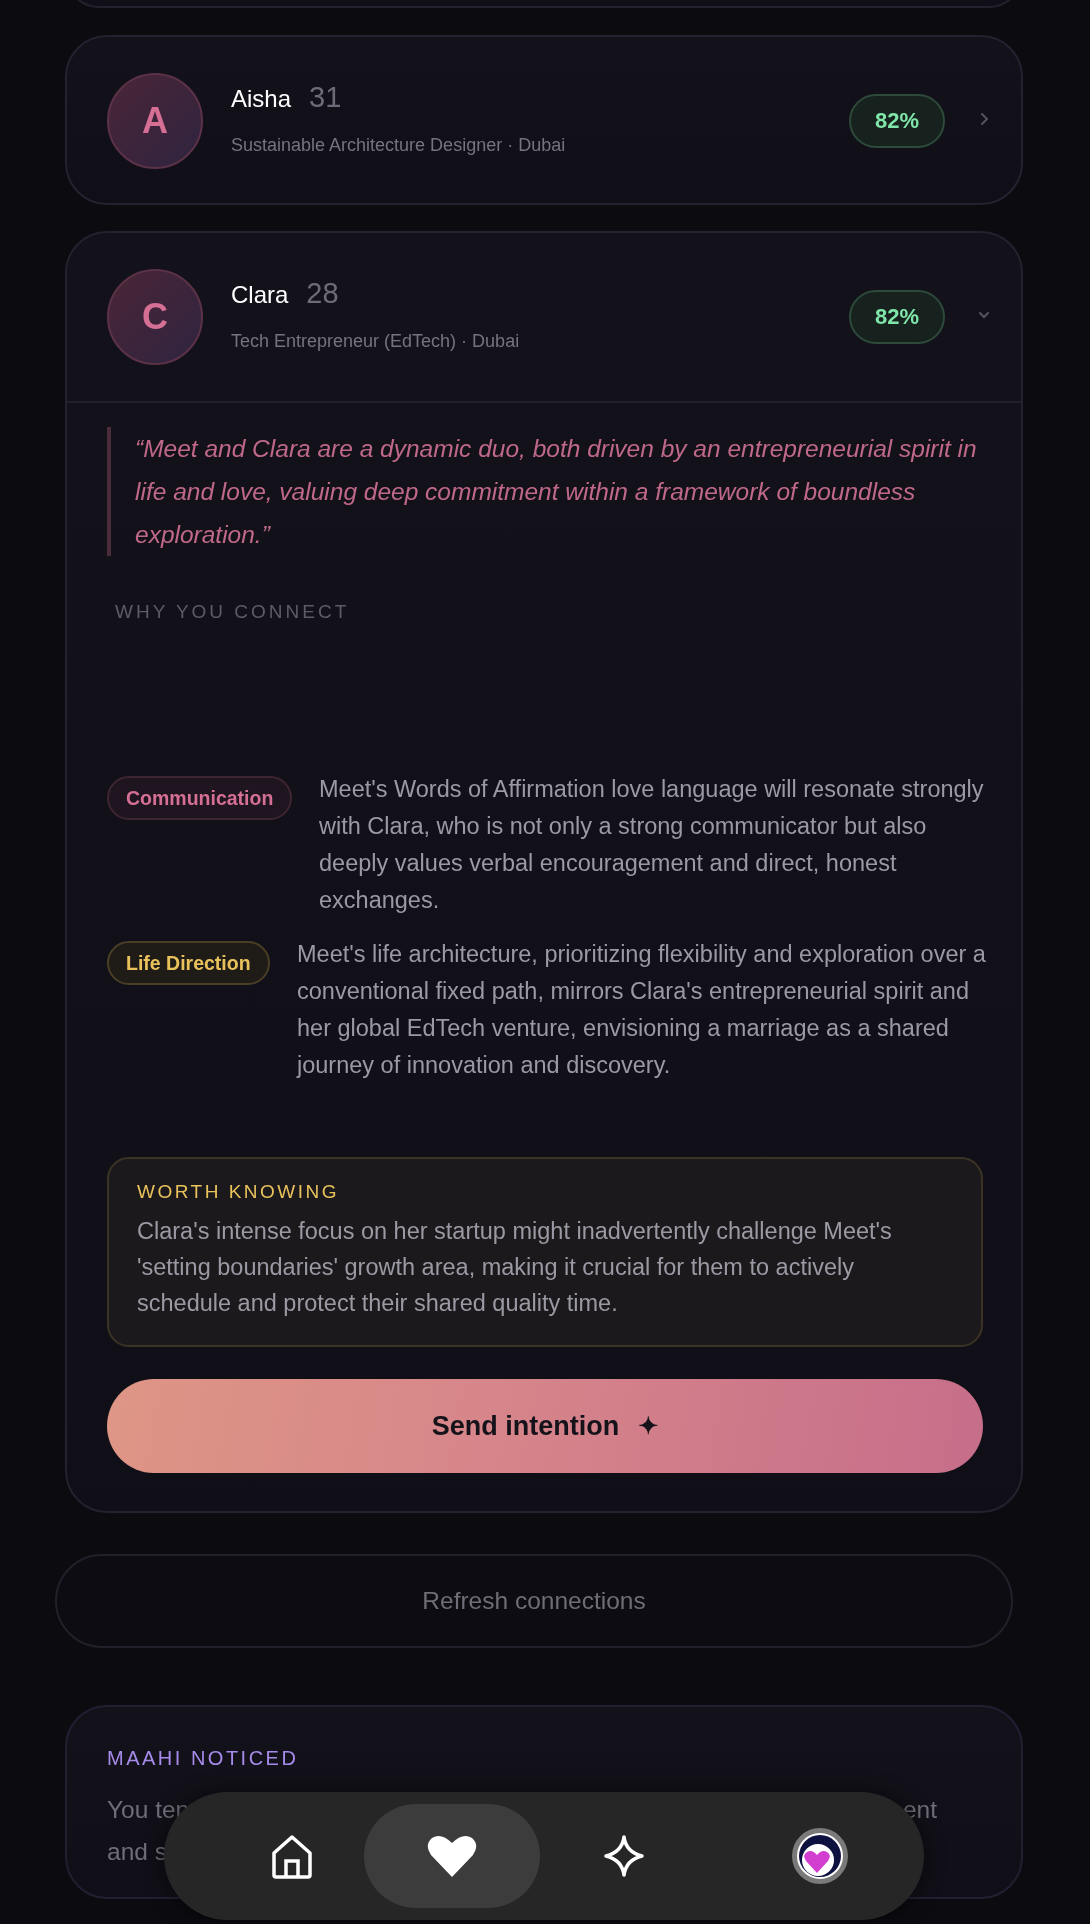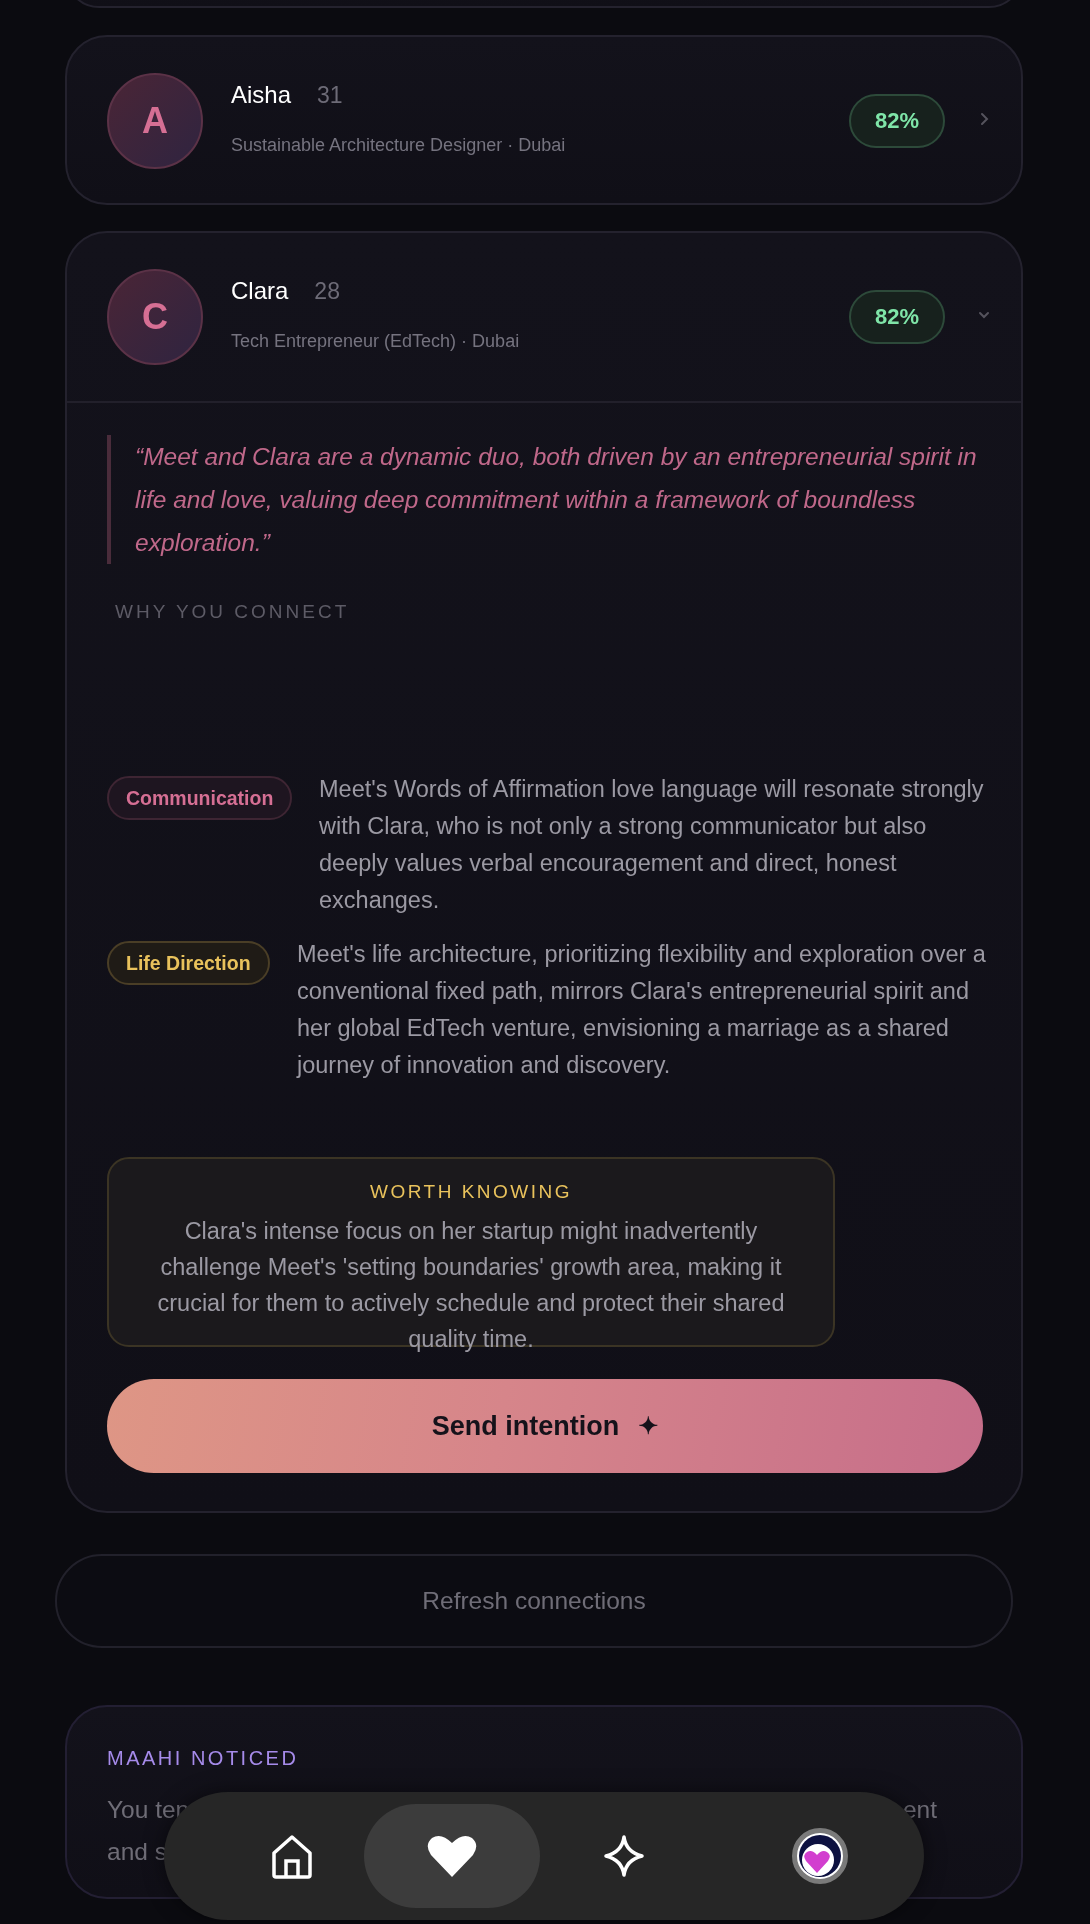--- a/index.html
+++ b/index.html
@@ -18,56 +18,55 @@
   .row-head { position: absolute; left: 0; right: 0; top: 0; height: 170px; }
   .avatar {
     position: absolute; left: 40px; top: 36px; width: 96px; height: 96px; border-radius: 50%;
     background: linear-gradient(135deg, #4a2536 0%, #2f2440 100%);
     border: 2px solid #5b3247;
     display: flex; align-items: center; justify-content: center;
     color: #d66f94; font-weight: bold; font-size: 36px;
   }
   .name-line { position: absolute; left: 164px; top: 44px; display: flex; align-items: baseline; }
   .name { font-size: 24px; font-weight: normal; color: #ffffff; }
-  .age { font-size: 23px; color: #6d6b77; margin-left: 26px; }
+  .age { font-size: 29px; color: #6d6b77; margin-left: 18px; }
   .subtitle { position: absolute; left: 164px; top: 98px; font-size: 18px; color: #75737f; }
   .pct {
     position: absolute; left: 782px; top: 57px; width: 96px; height: 54px; border-radius: 27px;
     background: #17211d; border: 2px solid #2d4a3a;
     display: flex; align-items: center; justify-content: center;
     color: #7fe5a8; font-size: 22px; font-weight: bold;
   }
   .chev { position: absolute; left: 905px; top: 70px; width: 24px; height: 24px; color: #57555f; font-size: 22px; text-align: center; line-height: 24px; }
 
   .divider { position: absolute; left: 0; right: 0; top: 168px; height: 2px; background: #22202b; }
 
   .quote {
-    position: absolute; left: 40px; top: 202px; width: 880px;
+    position: absolute; left: 40px; top: 194px; width: 880px;
     border-left: 4px solid #4a2c3b; padding-left: 24px;
     font-style: italic; color: #c0688a; font-size: 24.5px; line-height: 43px;
   }
   .section-label {
     position: absolute; left: 40px; top: 368px; font-size: 19px; letter-spacing: 3px; color: #5d5b66; margin-left: 8px;
   }
 
   .reason { position: absolute; left: 40px; width: 880px; }
   .tag {
     position: absolute; left: 0; top: 0; height: 44px; border-radius: 22px; padding: 0 17px;
     display: flex; align-items: center; font-size: 19.5px; font-weight: bold; white-space: nowrap;
   }
   .tag-values { background: #15201c; border: 2px solid #2a4437; color: #7fe5a8; }
   .tag-comm { background: #1e1520; border: 2px solid #3e2533; color: #d66f94; }
   .tag-life { background: #1f1b16; border: 2px solid #4a3e26; color: #e9c25c; }
   .reason-text { position: absolute; top: -5px; right: 0; font-size: 23.5px; line-height: 37px; color: #9b99a3; }
 
   .worth {
-    position: absolute; left: 40px; top: 924px; width: 728px; height: 190px;
+    position: absolute; left: 40px; top: 924px; width: 876px; height: 190px;
     background: #1b191c; border: 2px solid #3b3424; border-radius: 22px;
     padding: 22px 28px;
-    text-align: center;
   }
   .worth-label { font-size: 19px; letter-spacing: 2.5px; color: #e9c25c; }
   .worth-text { margin-top: 10px; font-size: 23.5px; line-height: 36px; color: #9b99a3; }
 
   .send-btn {
     position: absolute; left: 40px; top: 1146px; width: 876px; height: 94px; border-radius: 47px;
     background: linear-gradient(100deg, #de9685 0%, #d6858a 45%, #c66e8a 100%);
     display: flex; align-items: center; justify-content: center;
     color: #15121a; font-size: 27px; font-weight: bold; border: none; gap: 11px;
   }

